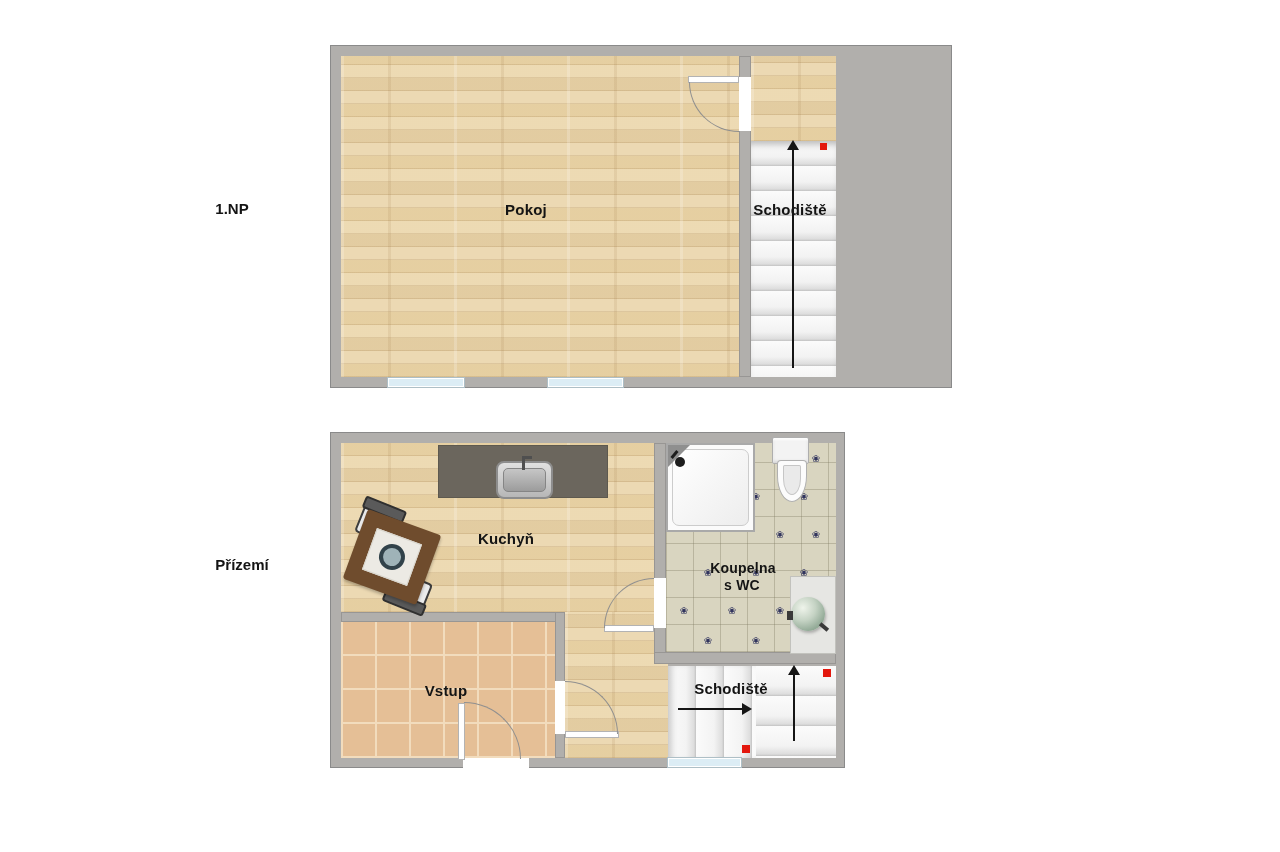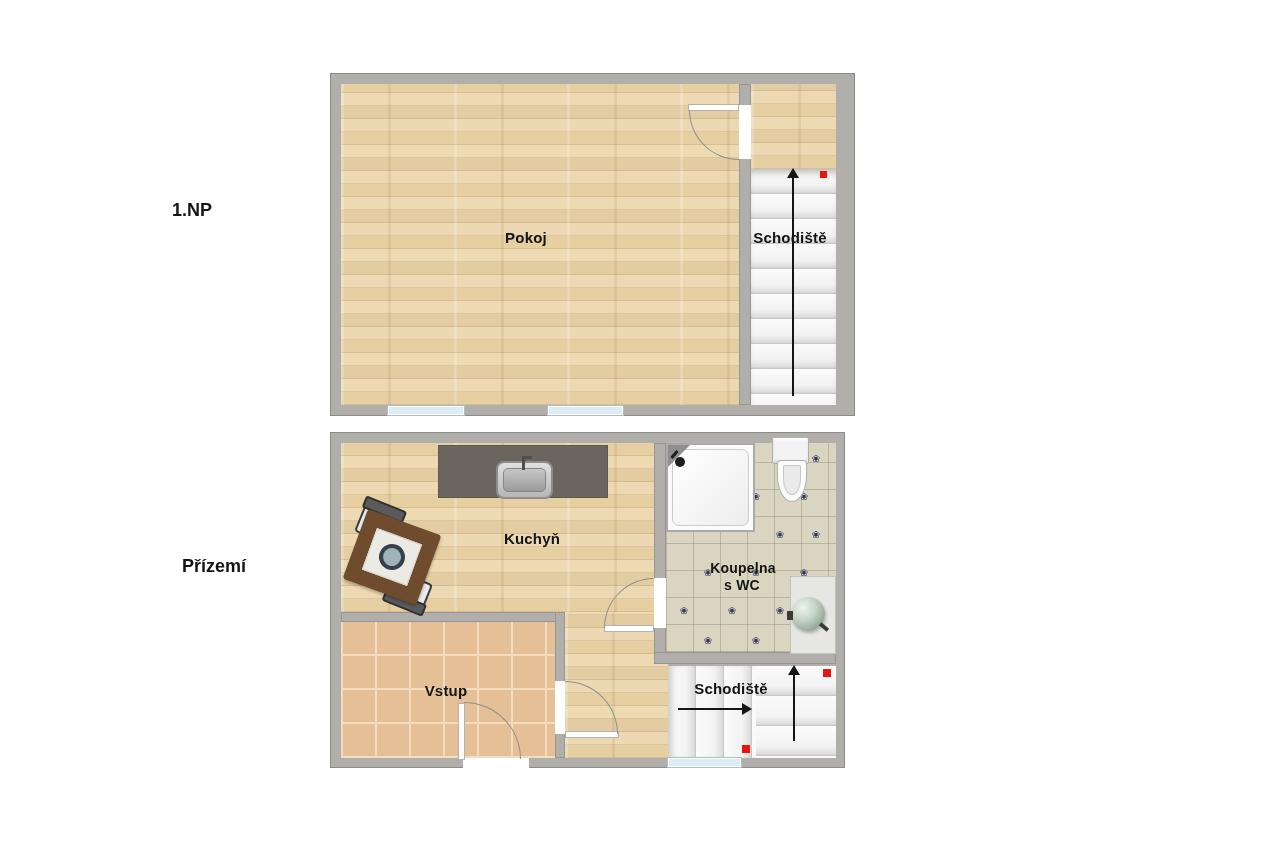--- a/index.html
+++ b/index.html
@@ -55,21 +55,21 @@
   .arc{position:absolute;box-sizing:border-box;}
   .arc.bl{border-left:1px solid #8f8f8f;border-bottom:1px solid #8f8f8f;border-bottom-left-radius:100% 100%;}
   .arc.tl{border-left:1px solid #8f8f8f;border-top:1px solid #8f8f8f;border-top-left-radius:100% 100%;}
   .arc.tr{border-right:1px solid #8f8f8f;border-top:1px solid #8f8f8f;border-top-right-radius:100% 100%;}
   .window{position:absolute;background:#dcedf5;border:1px solid #ffffff;box-shadow:0 0 0 1px #aebfc6;box-sizing:border-box;}
   .marker{position:absolute;width:8px;height:8px;background:#e3170d;}
 
   .room-label{position:absolute;transform:translate(-50%,-50%);font-weight:bold;
     font-size:15px;color:#141414;white-space:nowrap;letter-spacing:.2px;}
   .room-label.small{font-size:14px;}
-  .floor-label{position:absolute;font-weight:bold;font-size:18px;color:#141414;text-align:left;width:120px;}
+  .floor-label{position:absolute;font-weight:bold;font-size:15px;color:#141414;text-align:center;width:120px;}
 
   .arrow-line-v{position:absolute;width:2px;background:#151515;}
   .arrow-line-h{position:absolute;height:2px;background:#151515;}
   .arrow-head-up{position:absolute;width:0;height:0;
     border-left:6px solid transparent;border-right:6px solid transparent;border-bottom:10px solid #151515;}
   .arrow-head-right{position:absolute;width:0;height:0;
     border-top:6px solid transparent;border-bottom:6px solid transparent;border-left:10px solid #151515;}
 
   
   .counter{position:absolute;background:#6b665d;box-shadow:inset 0 0 0 1px #5d594f;}
@@ -112,21 +112,21 @@
   .basin-tap{position:absolute;background:#3a3a3a;}
 
   .flower{position:absolute;font-size:10px;line-height:10px;transform:translate(-50%,-50%);}
 </style>
 </head>
 <body>
 
 <div class="floor-label" style="left:172px;top:200px;">1.NP</div>
 <div class="floor-label" style="left:182px;top:556px;">Přízemí</div>
 
-<div class="plan" style="left:330px;top:45px;width:525px;height:343px;margin-top:28px;">
+<div class="plan" style="left:330px;top:45px;width:622px;height:343px;">
 
   <div class="abs wood" style="left:10px;top:10px;width:398px;height:321px;"></div>
 
   <div class="wall" style="left:408px;top:10px;width:12px;height:321px;"></div>
 
   <div class="abs wood" style="left:420px;top:10px;width:85px;height:85px;"></div>
   <div class="abs stairs-v" style="left:420px;top:95px;width:85px;height:236px;"></div>
 
   <div class="opening" style="left:408px;top:31px;width:12px;height:54px;"></div>
   <div class="leaf" style="left:357px;top:30px;width:51px;height:7px;"></div>
@@ -224,18 +224,18 @@
 
   <div class="window" style="left:337px;top:325px;width:73px;height:9px;"></div>
 
   <div class="arrow-line-h" style="left:347px;top:275px;width:66px;"></div>
   <div class="arrow-head-right" style="left:411px;top:270px;"></div>
   <div class="arrow-line-v" style="left:462px;top:240px;height:68px;"></div>
   <div class="arrow-head-up" style="left:457px;top:232px;"></div>
   <div class="marker" style="left:492px;top:236px;"></div>
   <div class="marker" style="left:411px;top:312px;"></div>
 
-  <div class="room-label" style="left:175px;top:105px;margin-left:26px;">Kuchyň</div>
+  <div class="room-label" style="left:175px;top:105px;">Kuchyň</div>
   <div class="room-label small" style="left:412px;top:135px;">Koupelna</div>
   <div class="room-label small" style="left:411px;top:152px;">s WC</div>
   <div class="room-label" style="left:115px;top:257px;">Vstup</div>
   <div class="room-label" style="left:400px;top:255px;">Schodiště</div>
 </div>
 
 </body></html>

